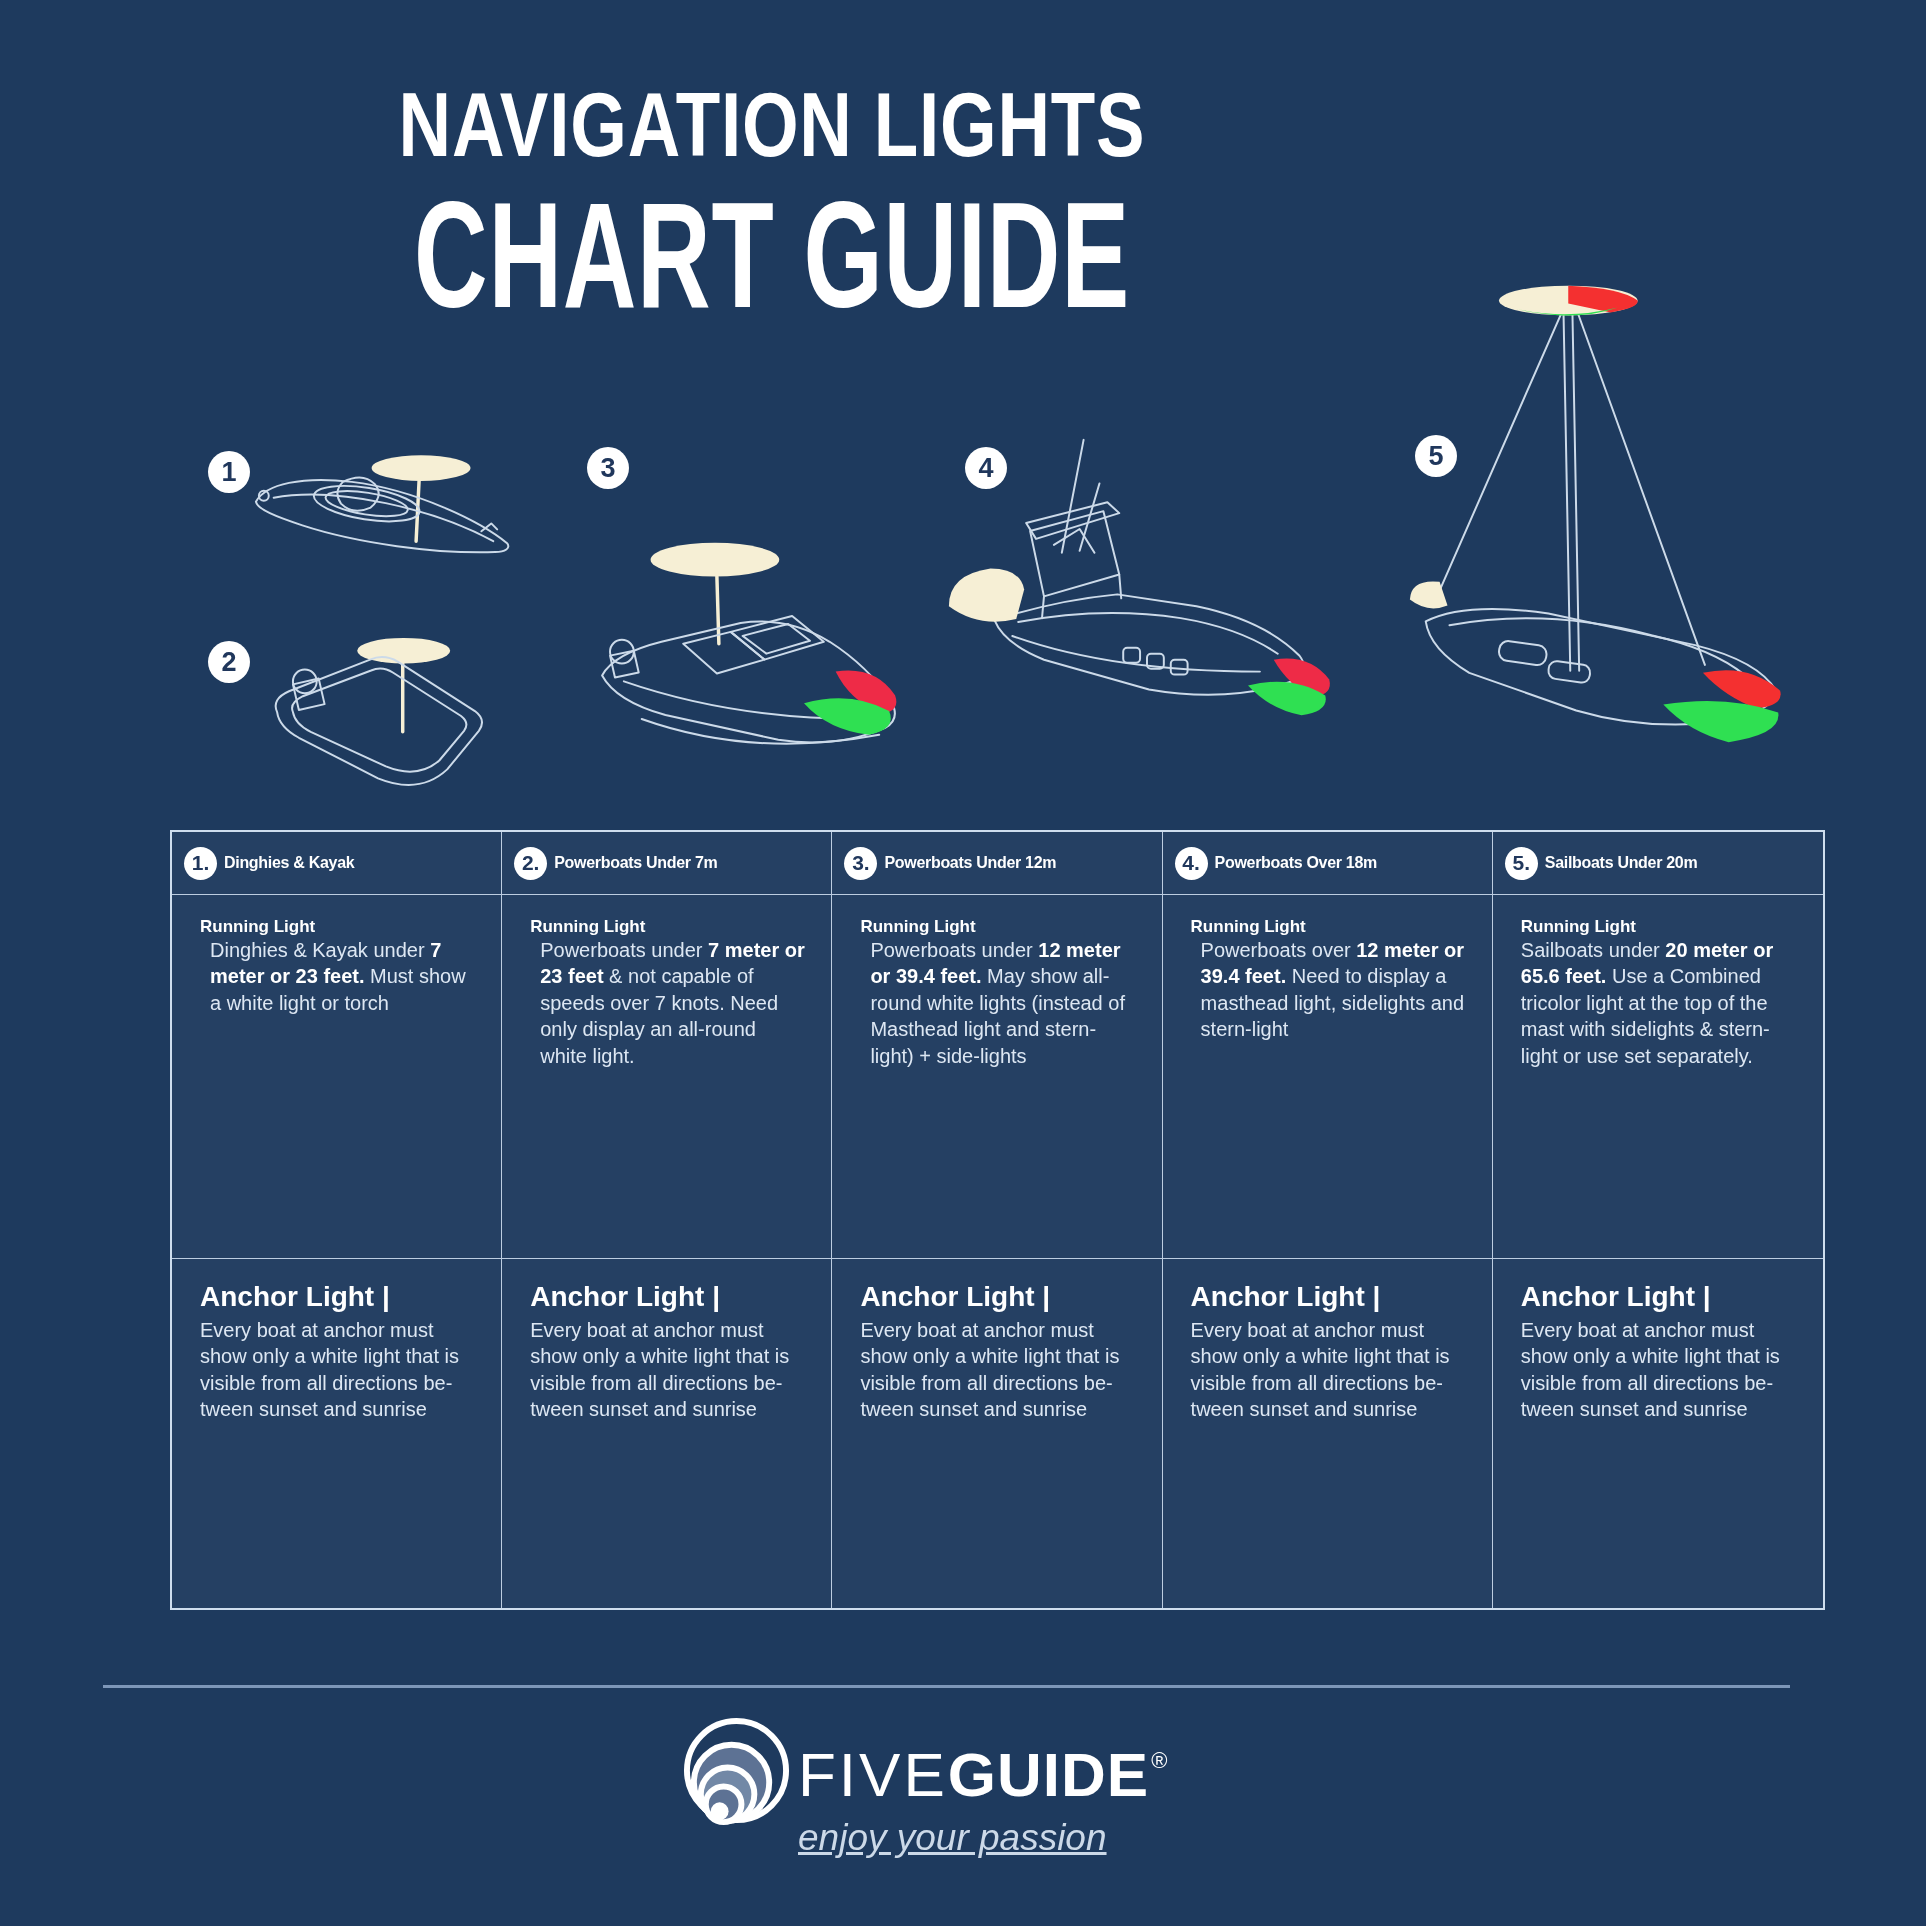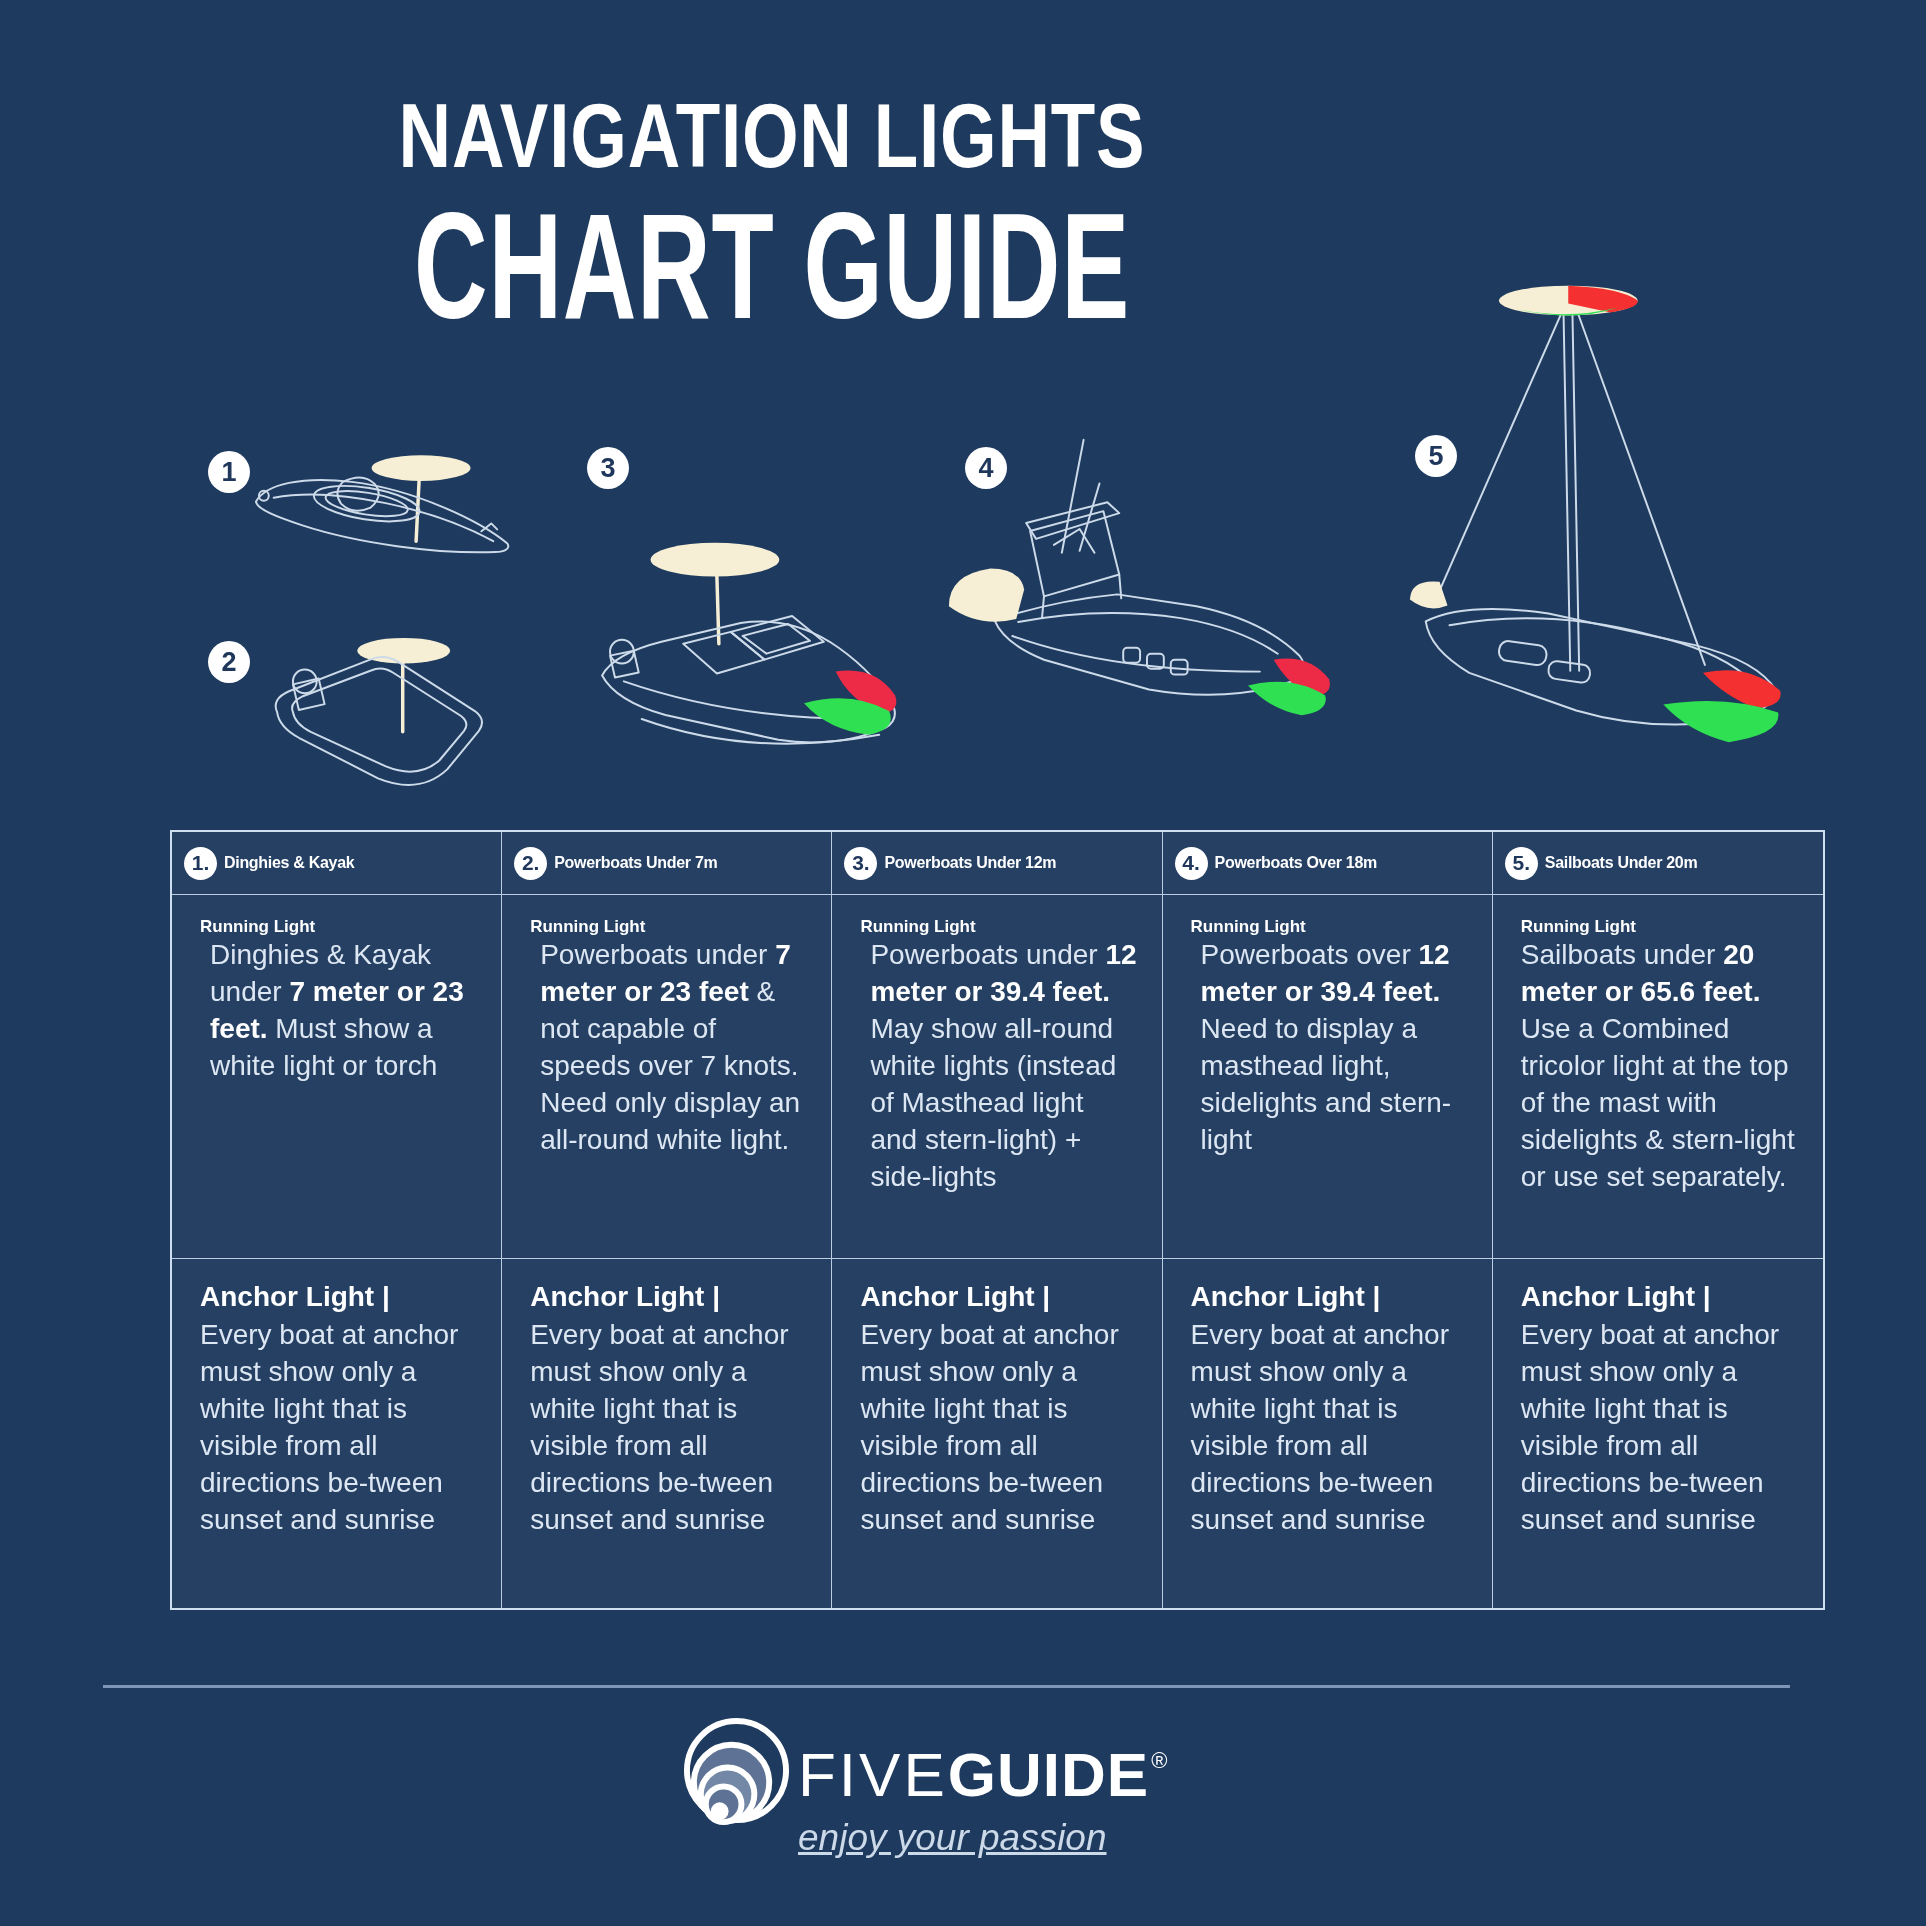--- a/index.html
+++ b/index.html
@@ -1,21 +1,21 @@
 <!DOCTYPE html>
 <html style="--background: #1e3a5e; --text: #ffffff; --text_soft: #dde7f3; --grid: #bdcde1; --grid_outer: #cfdeee; --red: #ee2b47; --red2: #f43030; --green: #2fe052; --cream: #f6efd5; --line_art: #ccdae9; --logo_slate: #5d7294; --logo_slate_light: #7288a6; --badge_text: #20375c; --tagline: #ccd9e8; --divider: #7d96b8;"><head>
 <meta charset="utf-8">
 <style>
   html,body{margin:0;padding:0;background:var(--background,#1e3a5e);}
   .canvas{position:relative;width:1927px;height:1927px;overflow:hidden;
     background:var(--background,#1e3a5e);
     font-family:"Liberation Sans", sans-serif;color:var(--text,#fff);}
 
   
-  .title{position:absolute;left:0;top:84px;width:1544px;text-align:center;}
+  .title{position:absolute;left:0;top:73px;width:1544px;text-align:center;}
   .t1,.t2{font-weight:700;color:var(--text,#fff);white-space:nowrap;}
   .t1{font-size:91px;transform:scaleX(.80);letter-spacing:1px;}
   .t2{font-size:150px;transform:scaleX(.68);margin-top:-8px;letter-spacing:1px;}
 
   
   figure.boat{position:absolute;margin:0;}
   .b1{left:248px;top:446px;} .b2{left:253px;top:627px;} .b3{left:584px;top:525px;}
   .b4{left:933px;top:424px;} .b5{left:1398px;top:255px;}
   .nbadge{position:absolute;width:42px;height:42px;border-radius:50%;
     background:#fff;color:var(--badge_text,#20375c);font-weight:700;font-size:27px;
@@ -35,21 +35,21 @@
   .cell:nth-child(5n){border-right:none;}
   .cell:nth-child(n+11){border-bottom:none;}
   .head{display:flex;align-items:center;gap:7px;padding:0 6px 0 12px;}
   .hbadge{flex:0 0 auto;width:33px;height:33px;border-radius:50%;background:#fff;
     color:var(--badge_text,#20375c);font-weight:700;font-size:21px;
     display:flex;align-items:center;justify-content:center;}
   .htitle{font-weight:700;font-size:16px;letter-spacing:-0.3px;white-space:nowrap;color:var(--text,#fff);}
   .bodycell{padding:22px 24px 0 28px;}
   .subhead{font-weight:700;font-size:17px;color:var(--text,#fff);margin-bottom:0;}
   .subhead.big{font-size:28px;margin-bottom:4px;}
-  .para{margin:0;font-size:28px;line-height:1.32;color:var(--text_soft,#dde7f3);}
+  .para{margin:0;font-size:20px;line-height:1.32;color:var(--text_soft,#dde7f3);}
   .para .b{font-weight:700;color:var(--text,#fff);}
   .indent{padding-left:10px;}
 
   
   .divider{position:absolute;left:103px;top:1685px;width:1687px;height:3px;background:var(--divider,#7d96b8);}
   .logo-mark{position:absolute;left:681px;top:1709px;}
   .wordmark{position:absolute;left:798px;top:1742px;width:327px;}
   .brandline{font-size:62px;line-height:1.05;color:var(--text,#fff);white-space:nowrap;}
   .five{font-weight:400;letter-spacing:3px;} .oceans{font-weight:700;letter-spacing:1px;}
   .reg{font-size:22px;vertical-align:28px;font-weight:400;margin-left:2px;}

